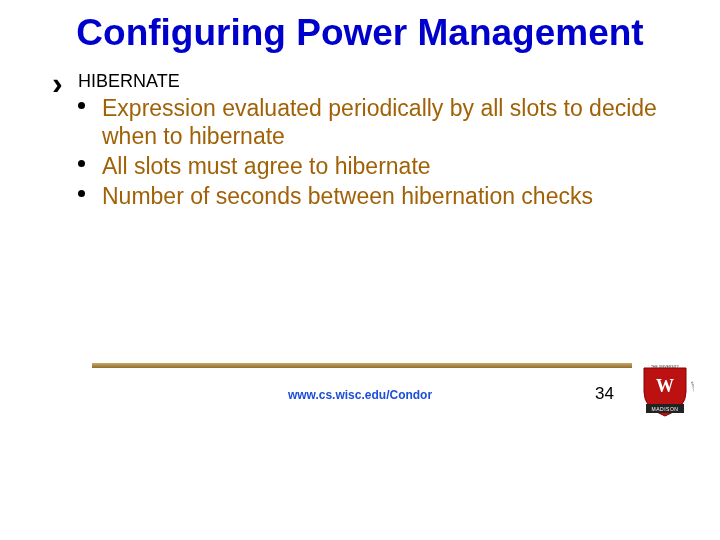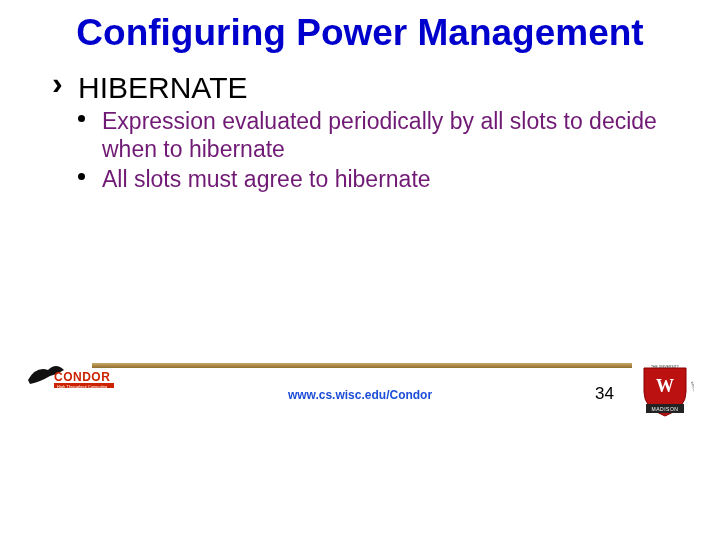--- a/index.html
+++ b/index.html
@@ -18,40 +18,40 @@
     text-align: center;
     line-height: 1.05;
     margin-bottom: 18px;
   }
   .content { padding-left: 12px; }
   .l1 {
     position: relative;
     padding-left: 26px;
     margin-top: 4px;
     font-family: "Trebuchet MS", "Comic Sans MS", sans-serif;
-    font-size: 30px;
+    font-size: 18px;
     color: #000;
   }
   .l1::before {
     content: "›";
     position: absolute;
     left: 0;
     top: -6px;
     font-size: 32px;
     font-weight: bold;
     color: #000;
   }
   .l2 {
     position: relative;
     padding-left: 24px;
     margin-top: 2px;
     margin-left: 26px;
     font-family: "Trebuchet MS", "Comic Sans MS", sans-serif;
     font-size: 23px;
-    color: #701a75;
+    color: #a16207;
     line-height: 1.22;
   }
   .l2::before {
     content: "";
     position: absolute;
     left: 0;
     top: 8px;
     width: 7px;
     height: 7px;
     background: #000;
@@ -111,32 +111,27 @@
     <div class="l1">
       <span>HIBERNATE</span>
     </div>
     <div class="l2">
       <span>Expression evaluated periodically by all slots to decide when to hibernate</span>
     </div>
     <div class="l2">
       <span>All slots must agree to hibernate</span>
     </div>
 
+    <div class="l2">
+      <span>Number of seconds between hibernation checks</span>
+    </div>
   </div>
 
   <div class="divider"></div>
 
-  <div class="condor-logo">
-    <svg viewBox="0 0 94 32">
-      <path d="M2 20 Q 10 6 22 10 Q 30 2 38 10 Q 32 14 24 16 Q 14 22 4 24 Z" fill="#111"></path>
-      <text x="28" y="21" font-family="Arial" font-size="12" font-weight="bold" fill="#c20" letter-spacing="0.5">CONDOR</text>
-      <rect x="28" y="23" width="60" height="5" fill="#c20"></rect>
-      <text x="31" y="27.5" font-family="Arial" font-size="4" fill="#fff">High Throughput Computing</text>
-    </svg>
-  </div>
 
   <div class="url">www.cs.wisc.edu/Condor</div>
   <div class="pagenum">34</div>
 
   <div class="uw-crest">
     <svg viewBox="0 0 58 58">
       <path d="M8 6 H50 V30 Q50 46 29 54 Q8 46 8 30 Z" fill="#b11" stroke="#800" stroke-width="1"></path>
       <text x="29" y="30" text-anchor="middle" font-family="Georgia, serif" font-size="18" font-weight="bold" fill="#fff">W</text>
       <rect x="10" y="42" width="38" height="9" fill="#222"></rect>
       <text x="29" y="49" text-anchor="middle" font-family="Arial" font-size="5" fill="#fff" letter-spacing="0.5">MADISON</text>

